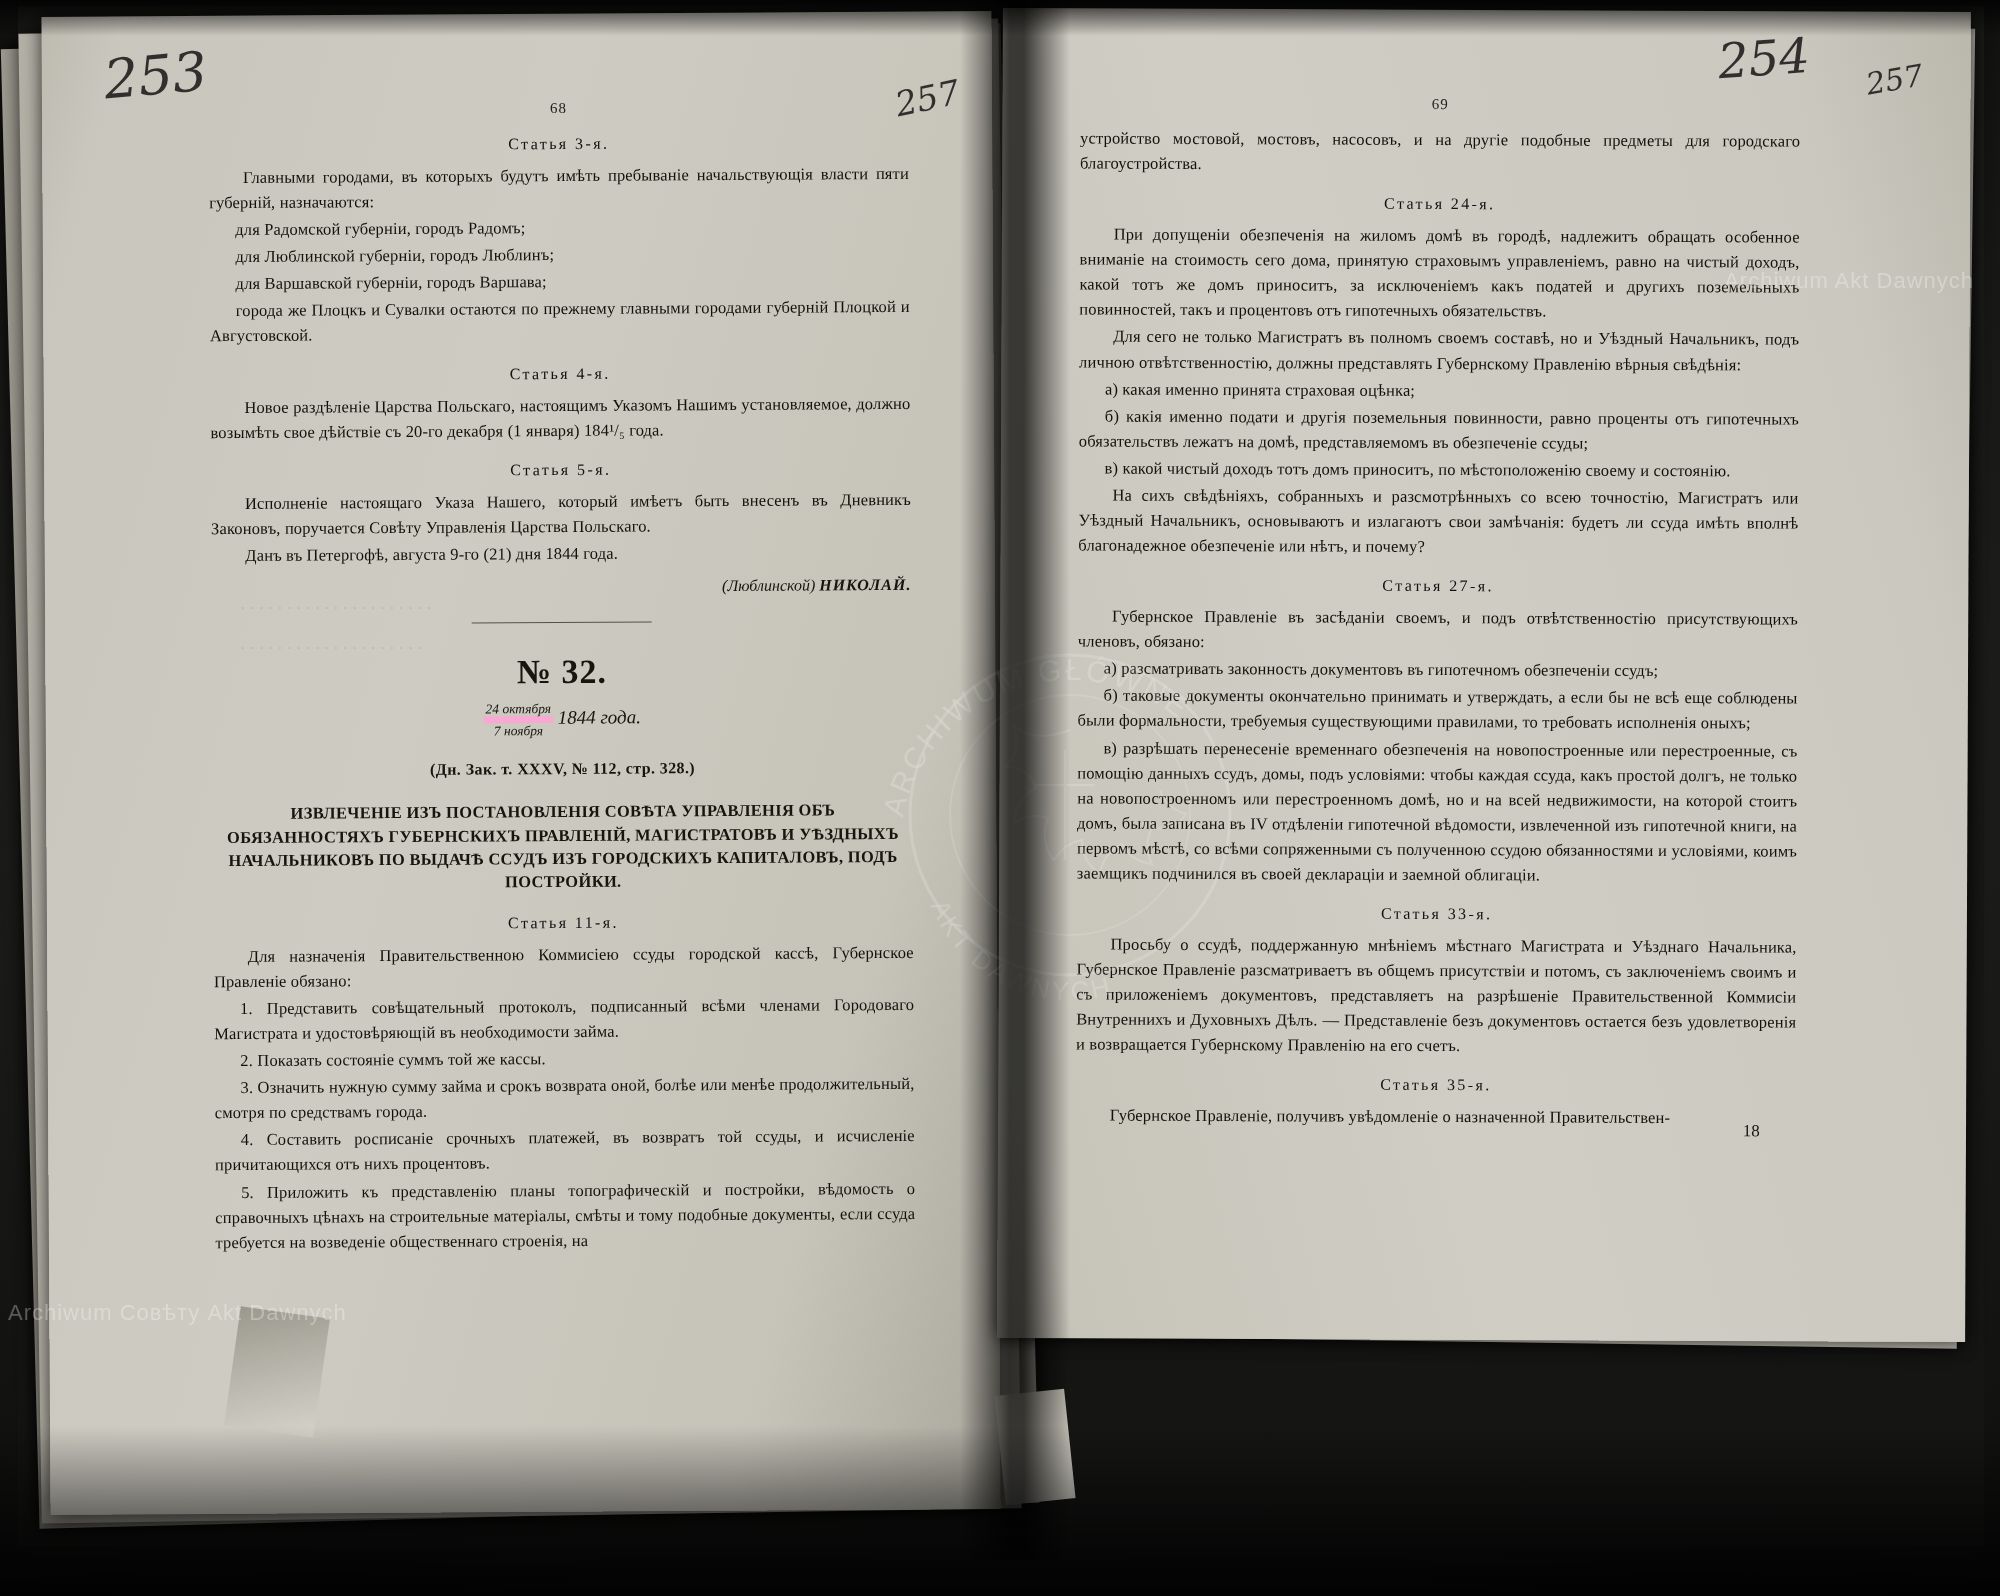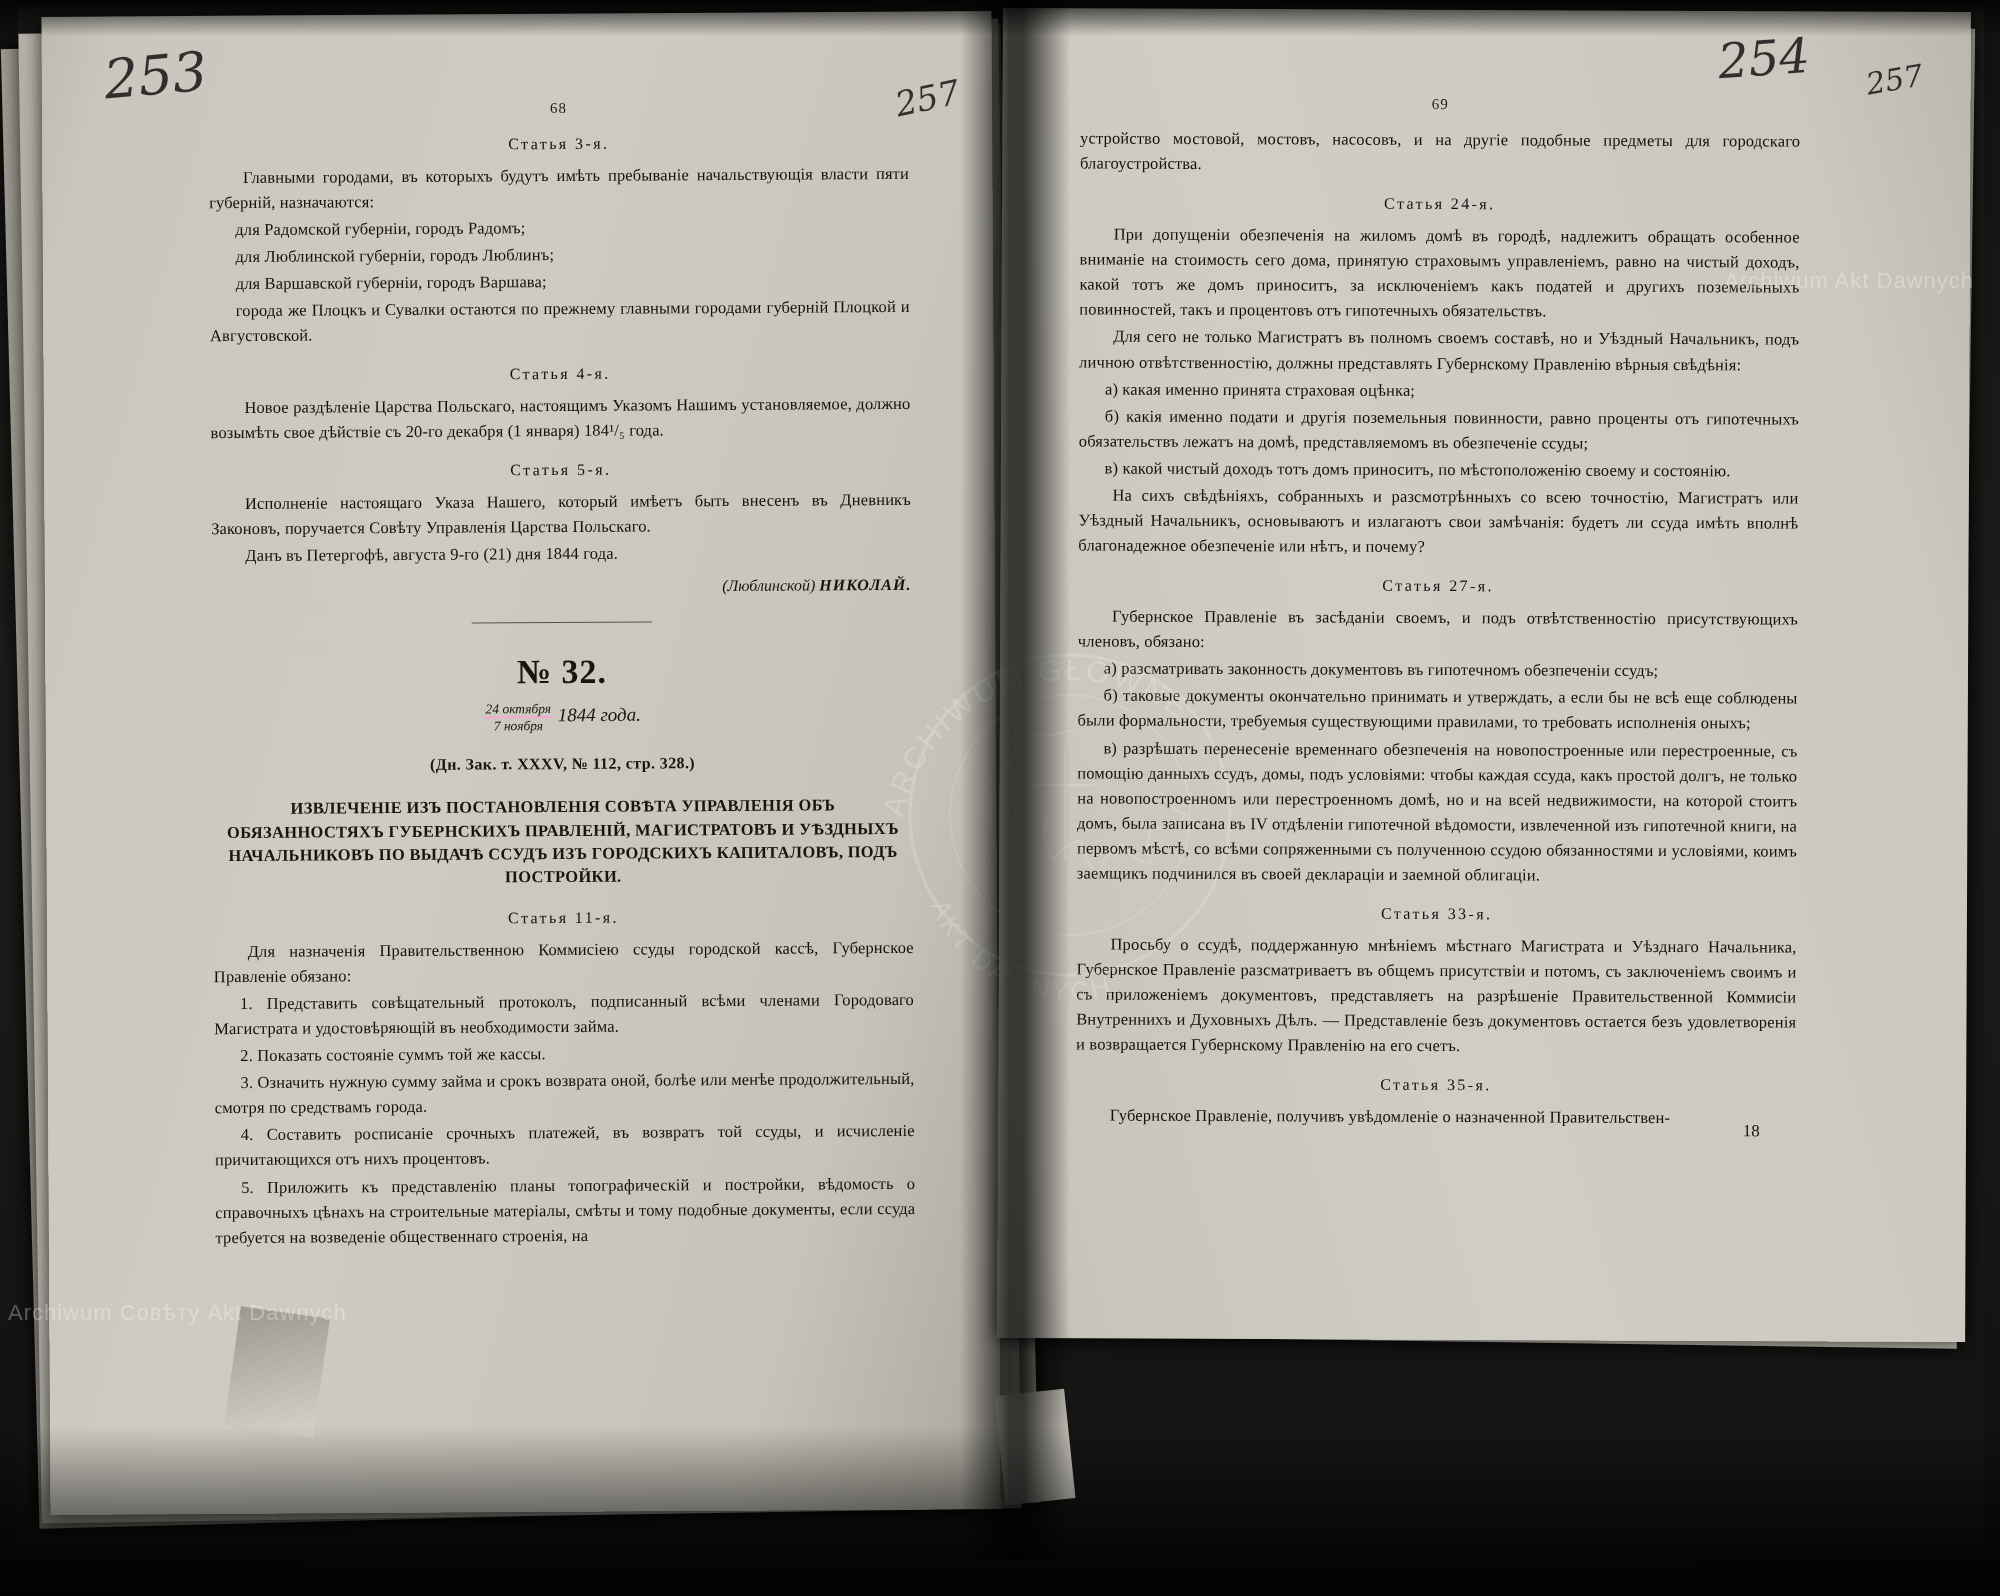--- a/index.html
+++ b/index.html
@@ -161,21 +161,21 @@
     margin: 30px 0 10px 0;
   }
   .date-frac {
     display: inline-block;
     text-align: center;
     font-size: 13.5px;
     font-style: italic;
     vertical-align: middle;
     line-height: 1.12;
   }
-  .date-frac .top { display: block; border-bottom: 2px solid #f9a8d4; padding: 0 2px; }
+  .date-frac .top { display: block; border-bottom: 7px solid #f9a8d4; padding: 0 2px; }
   .date-frac .bot { display: block; padding: 0 2px; }
   .date-line {
     text-align: center;
     font-size: 18px;
     font-style: italic;
     margin-bottom: 22px;
   }
   .date-line .yr { font-size: 19px; }
   .source-line {
     text-align: center;

